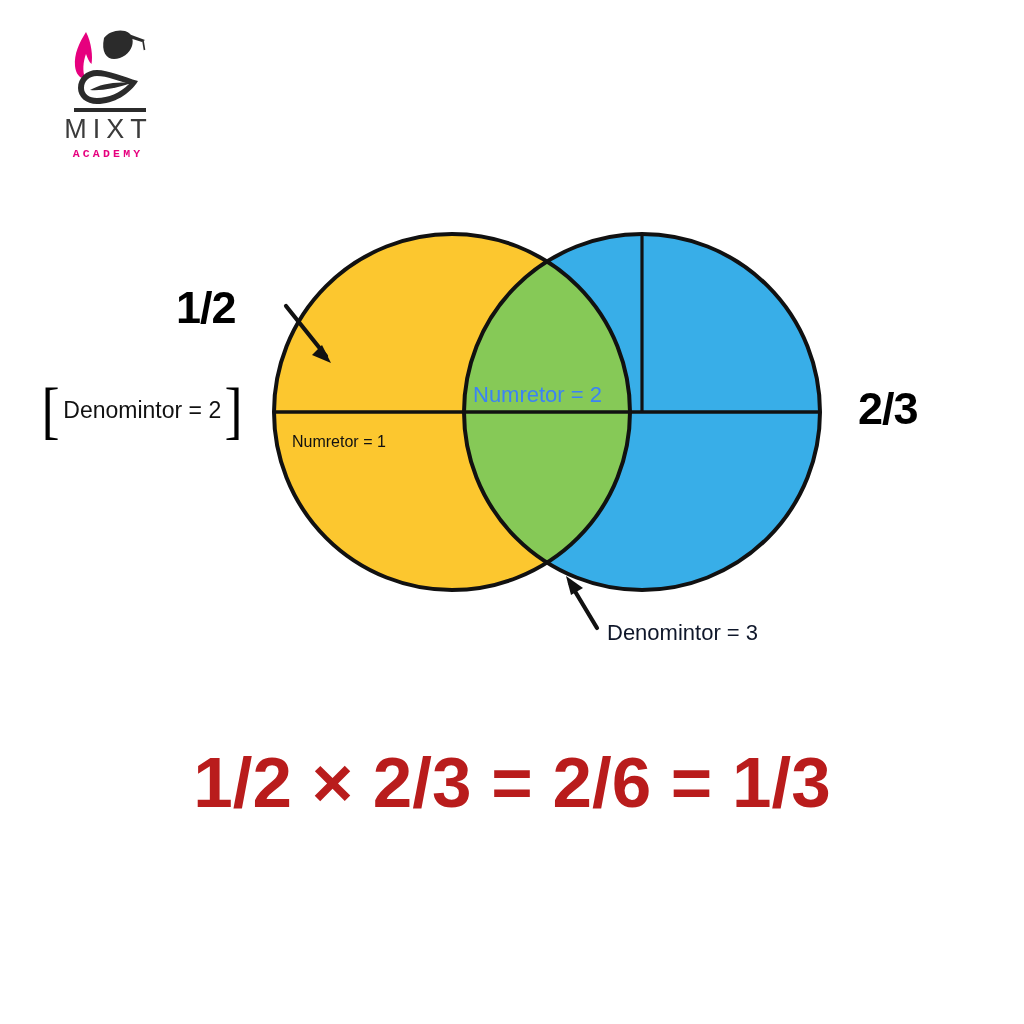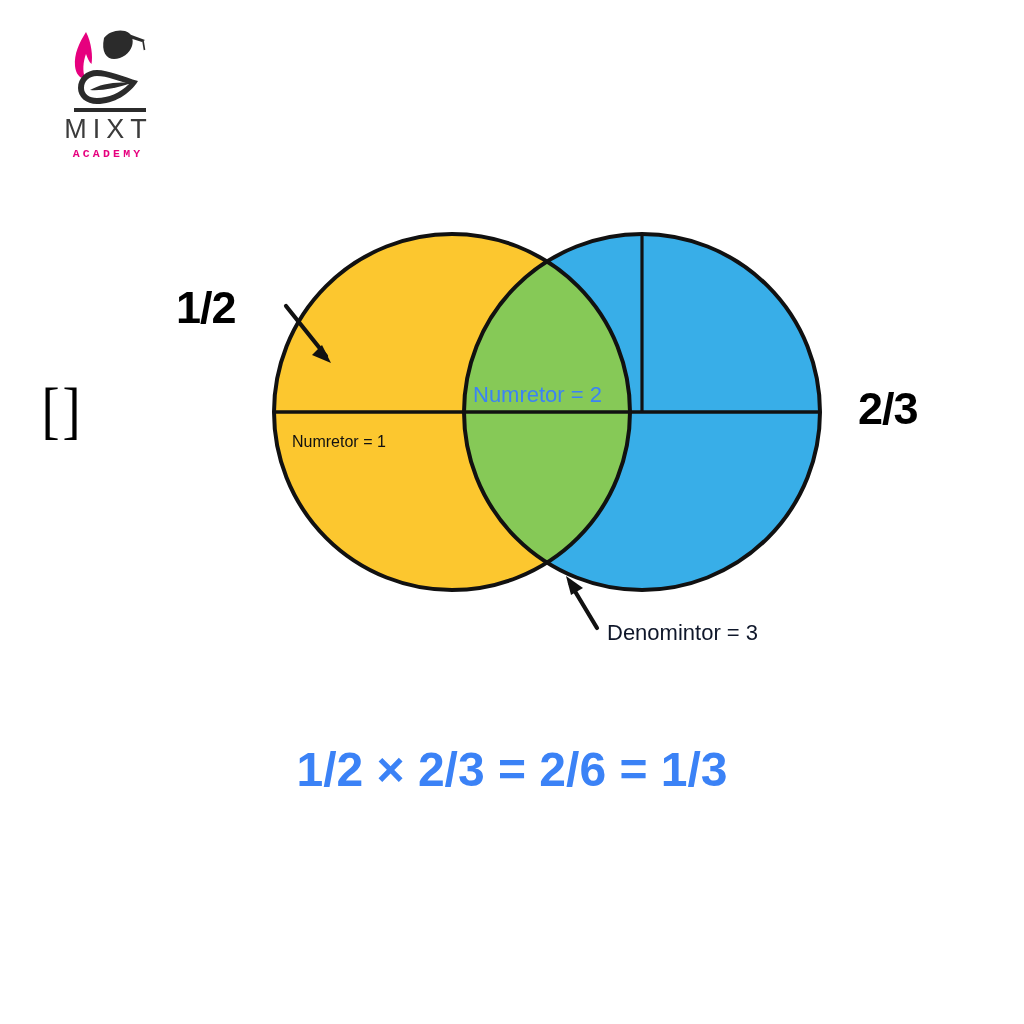--- a/index.html
+++ b/index.html
@@ -131,23 +131,23 @@
     color: #0f172a;
   }
 
   
   #equation {
     position: absolute;
     left: 0;
     top: 742px;
     width: 1024px;
     text-align: center;
-    font-size: 48px;
-    font-weight: 700;
-    color: #3b82f6;
+    font-size: 71px;
+    font-weight: 700;
+    color: #b91c1c;
     letter-spacing: 0px;
     font-family: "Liberation Sans", sans-serif;
   }
 </style>
 </head>
 <body>
 
 <div id="logo-block">
 
   <div id="logo-mark">
@@ -219,20 +219,21 @@
       <path d="M566 576 L583 588 L571 595 Z" fill="#111111"></path>
     </g>
   </svg>
 
   <div class="lbl" id="label-half">1/2</div>
 
   <div class="lbl" id="label-twothirds">2/3</div>
 
   <div class="lbl" id="label-denom2-wrap">
     <span class="brk">[</span>
+    <span id="label-denom2-text">Denomintor = 2</span>
     <span class="brk">]</span>
   </div>
 
   <div class="lbl" id="label-num1">Numretor = 1</div>
 
   <div class="lbl" id="label-num2">Numretor = 2</div>
 
   <div class="lbl" id="label-denom3">Denomintor = 3</div>
 </div>
 

